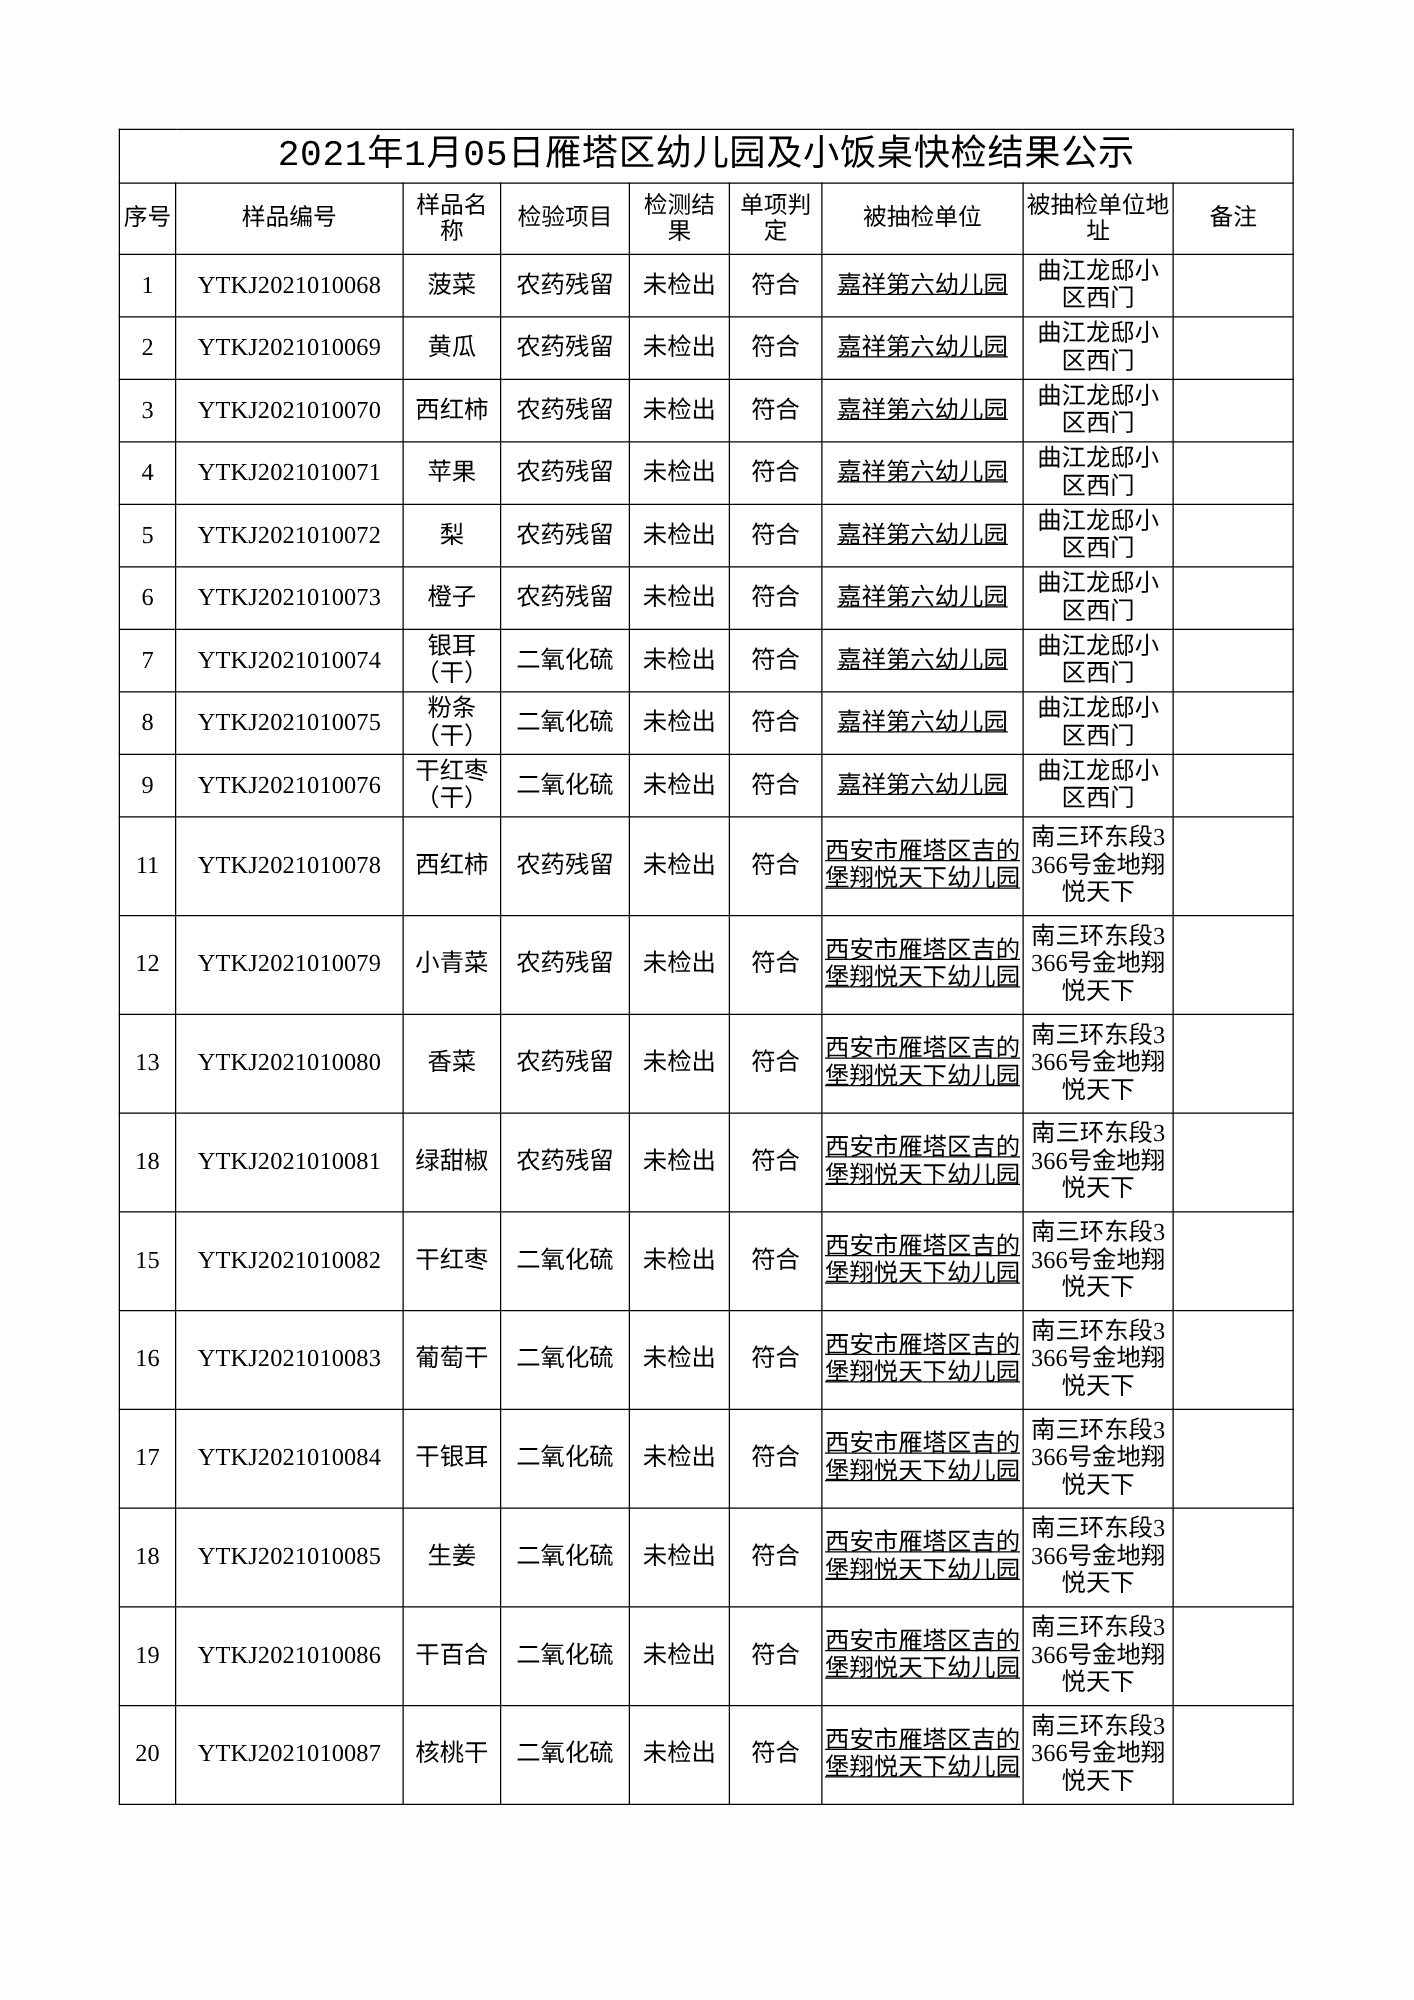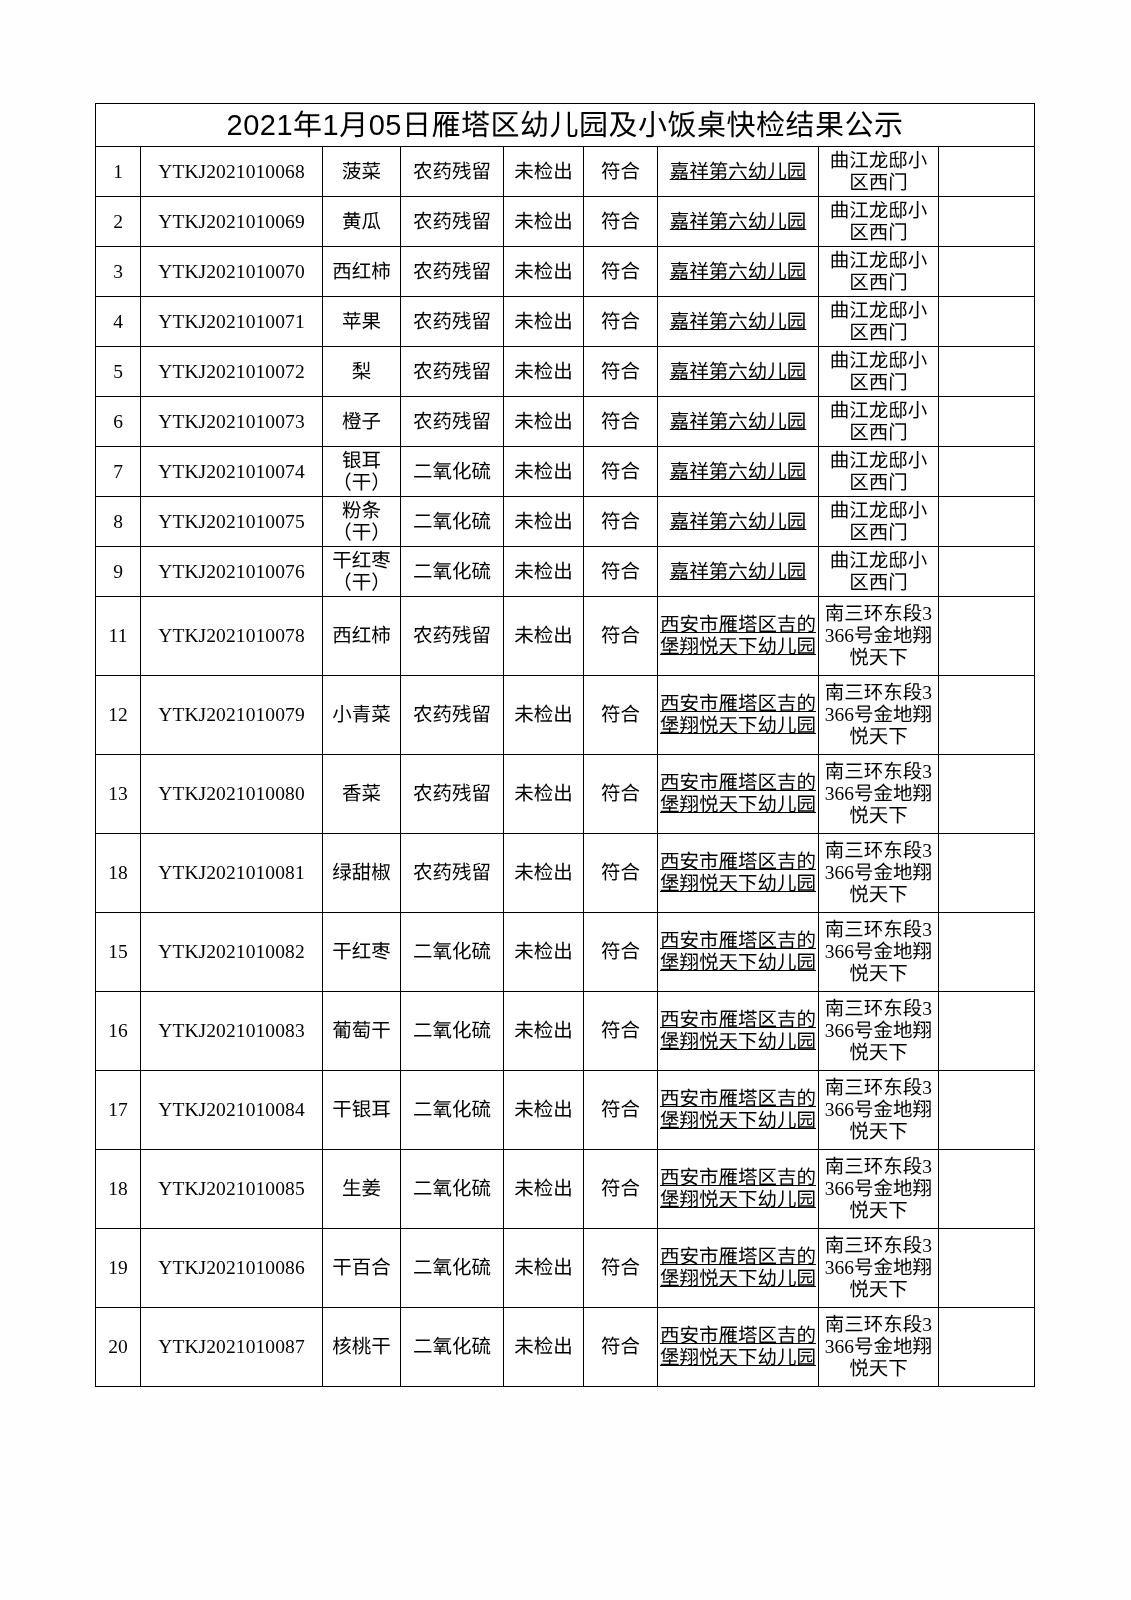--- a/index.html
+++ b/index.html
@@ -46,21 +46,21 @@
     font-weight: normal;
     line-height: 1.12;
     word-break: break-all;
   }
 
   
   .title-cell {
     height: 40px;
     font-size: 29px;
     letter-spacing: 0.5px;
-    font-family: Liberation Sans, sans-serif;
+    font-family: Liberation Mono, monospace;
     white-space: nowrap;
   }
 
   
   .hdr td {
     height: 54px;
     font-size: 19px;
     line-height: 1.14;
   }
 
@@ -103,20 +103,31 @@
         <col class="w-result">
           <col class="w-verdict">
           <col class="w-unit">
           <col class="w-addr">
           <col class="w-note">
       </colgroup>
       <tbody>
         <tr>
           <td class="title-cell" colspan="9">2021年1月05日雁塔区幼儿园及小饭桌快检结果公示</td>
         </tr>
+        <tr class="hdr">
+          <td>序号</td>
+          <td>样品编号</td>
+          <td>样品名称</td>
+          <td>检验项目</td>
+          <td>检测结果</td>
+          <td>单项判定</td>
+          <td>被抽检单位</td>
+          <td>被抽检单位地址</td>
+          <td>备注</td>
+        </tr>
 
       <tr class="r-short">
             <td class="c-idx">1</td>
             <td class="c-code">YTKJ2021010068</td>
             <td class="c-name">菠菜</td>
             <td class="c-item">农药残留</td>
             <td class="c-result">未检出</td>
             <td class="c-verdict">符合</td>
             <td class="c-unit">嘉祥第六幼儿园</td>
             <td class="c-addr">曲江龙邸小区西门</td>

